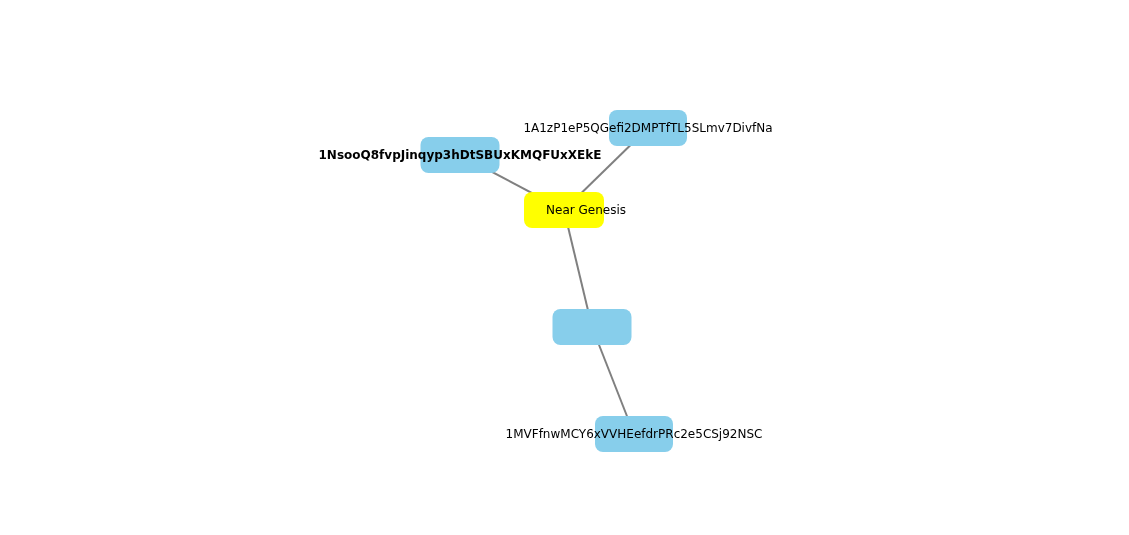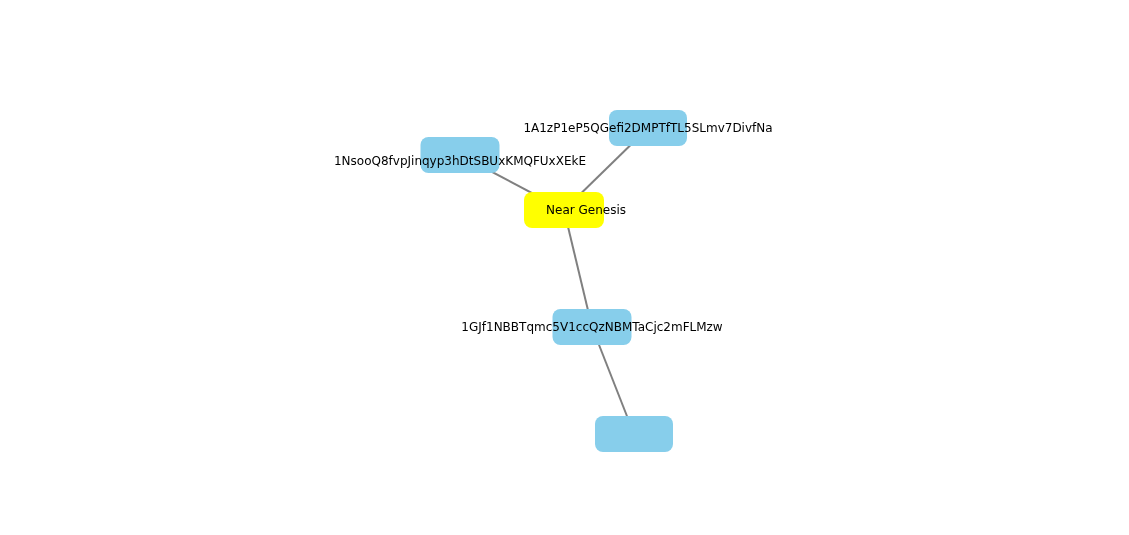--- a/index.html
+++ b/index.html
@@ -57,17 +57,17 @@
       <line x1="564" y1="210" x2="592" y2="327" stroke="#808080" stroke-width="2"></line>
       <line x1="592" y1="327" x2="634" y2="434" stroke="#808080" stroke-width="2"></line>
     </svg>
   <div class="nodes-layer">
       <div class="node-box" style="left: 564px; top: 210px; width: 80px; height: 36px; background: rgb(255, 255, 0);"></div>
       <div class="node-box" style="left: 460px; top: 155px; width: 79px; height: 36px; background: rgb(135, 206, 235);"></div>
       <div class="node-box" style="left: 648px; top: 128px; width: 78px; height: 36px; background: rgb(135, 206, 235);"></div>
       <div class="node-box" style="left: 592px; top: 327px; width: 79px; height: 36px; background: rgb(135, 206, 235);"></div>
       <div class="node-box" style="left: 634px; top: 434px; width: 78px; height: 36px; background: rgb(135, 206, 235);"></div>
       <div class="node-label" style="left: 564px; top: 210px; color: rgb(0, 0, 0); padding-left: 44px;">Near Genesis</div>
-      <div class="node-label" style="left: 460px; top: 161px; color: rgb(0, 0, 0);">1NsooQ8fvpJinqyp3hDtSBUxKMQFUxXEkE</div>
+      <div class="node-label" style="left: 460px; top: 155px; color: rgb(0, 0, 0); font-weight: bold;">1NsooQ8fvpJinqyp3hDtSBUxKMQFUxXEkE</div>
       <div class="node-label" style="left: 648px; top: 128px; color: rgb(0, 0, 0);">1A1zP1eP5QGefi2DMPTfTL5SLmv7DivfNa</div>
-      <div class="node-label" style="left: 592px; top: 327px; color: rgb(0, 0, 0);">1GJf1NBBTqmc5V1ccQzNBMTaCjc2mFLMzw</div>
+      <div class="node-label" style="left: 634px; top: 434px; color: rgb(0, 0, 0);">1MVFfnwMCY6xVVHEefdrPRc2e5CSj92NSC</div>
     </div>
 </div>
 
 </body></html>

